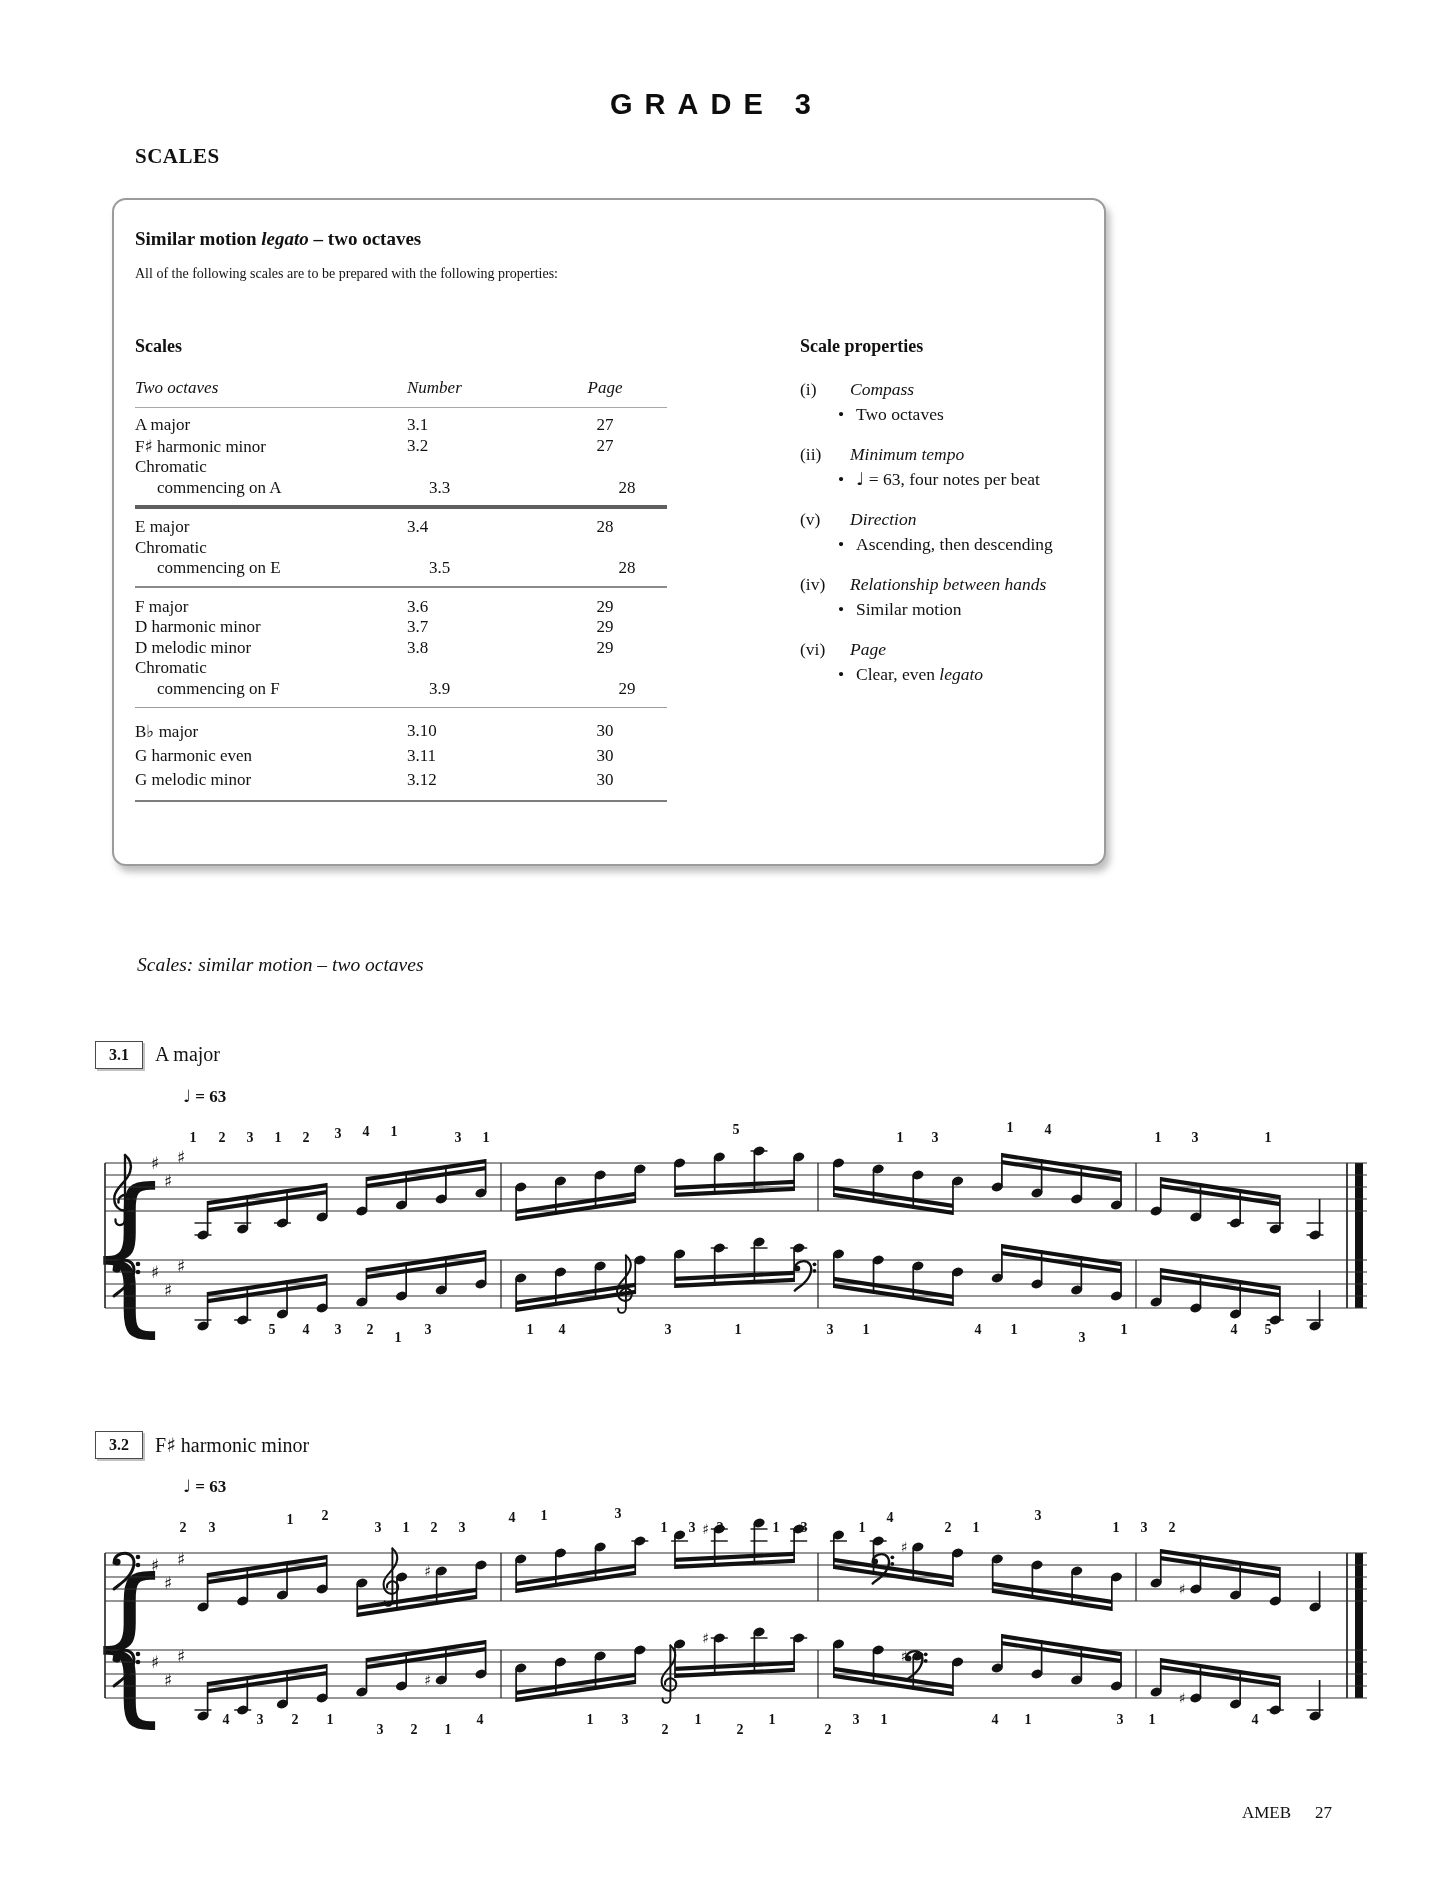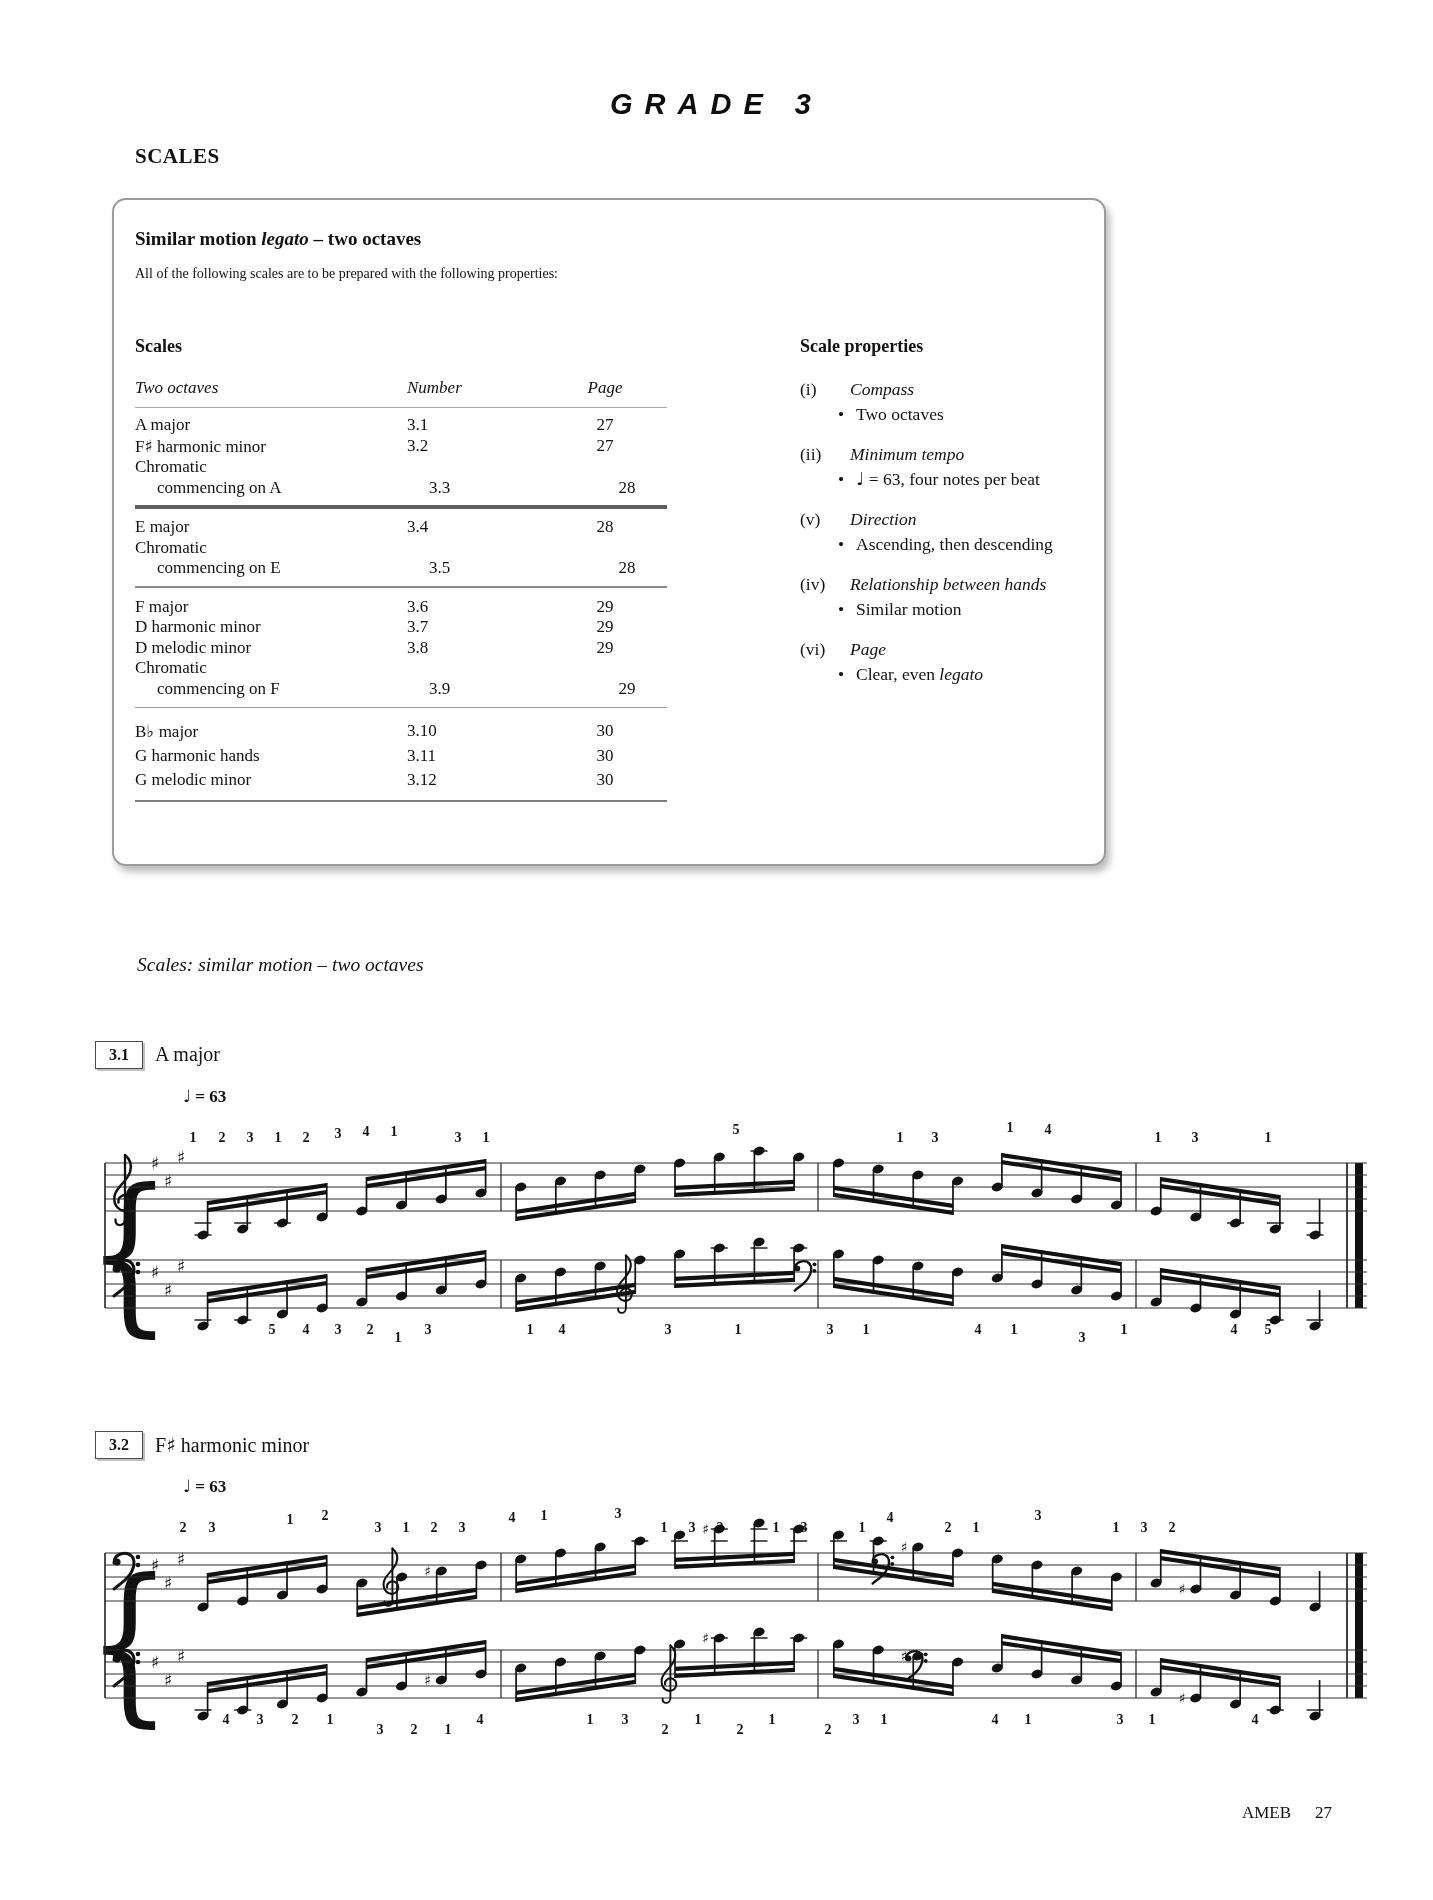--- a/index.html
+++ b/index.html
@@ -3,21 +3,21 @@
 <meta charset="utf-8">
 <style>
   html,body{margin:0;padding:0;background:#ffffff;}
   body{width:1433px;height:1900px;position:relative;overflow:hidden;
        font-family:"Liberation Serif",serif;color:#111;}
   .abs{position:absolute;}
 
   
   #page-title{top:88px;left:0;width:100%;text-align:center;
     font-family:"Liberation Sans",sans-serif;font-weight:700;font-size:29px;
-    letter-spacing:12px;color:#0d0d0d;font-style:italic;}
+    letter-spacing:12px;color:#0d0d0d;}
   #section-heading{top:144px;left:135px;font-weight:700;font-size:21px;letter-spacing:0.5px;}
 
   
   #info-box{top:198px;left:112px;width:990px;height:664px;background:#fff;
     border:2px solid #9b9b9b;border-radius:14px;
     box-shadow:4px 6px 7px rgba(110,110,110,0.45);}
   #box-heading{top:228px;left:135px;font-size:19px;font-weight:700;}
   #box-heading em{font-style:italic;}
   #box-intro{top:266px;left:135px;font-size:14px;}
 
@@ -168,21 +168,21 @@
       </div>
       <div class="rule rule-thin"></div>
       <div class="g-wide">
         <div class="t-row">
           <span class="c-name">B<span class="mg">♭</span> major</span>
           <span class="c-num">3.10</span>
           <span class="c-sp"></span>
           <span class="c-page">30</span>
         </div>
         <div class="t-row">
-          <span class="c-name">G harmonic hands</span>
+          <span class="c-name">G harmonic even</span>
           <span class="c-num">3.11</span>
           <span class="c-sp"></span>
           <span class="c-page">30</span>
         </div>
         <div class="t-row">
           <span class="c-name">G melodic minor</span>
           <span class="c-num">3.12</span>
           <span class="c-sp"></span>
           <span class="c-page">30</span>
         </div>

